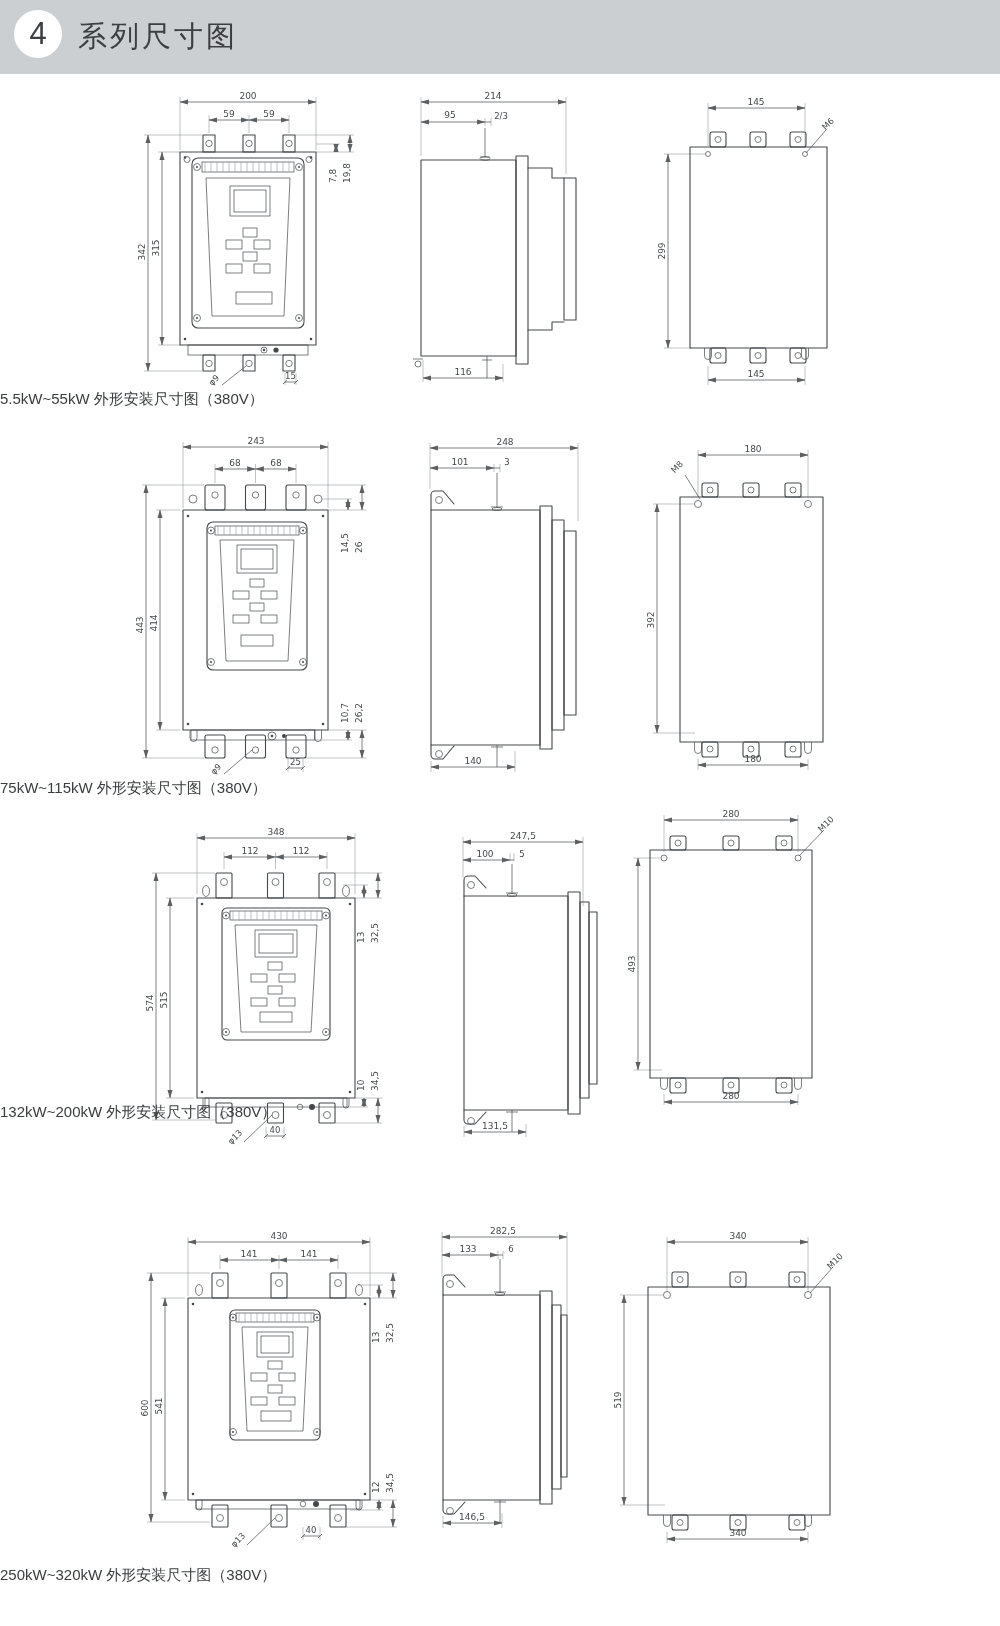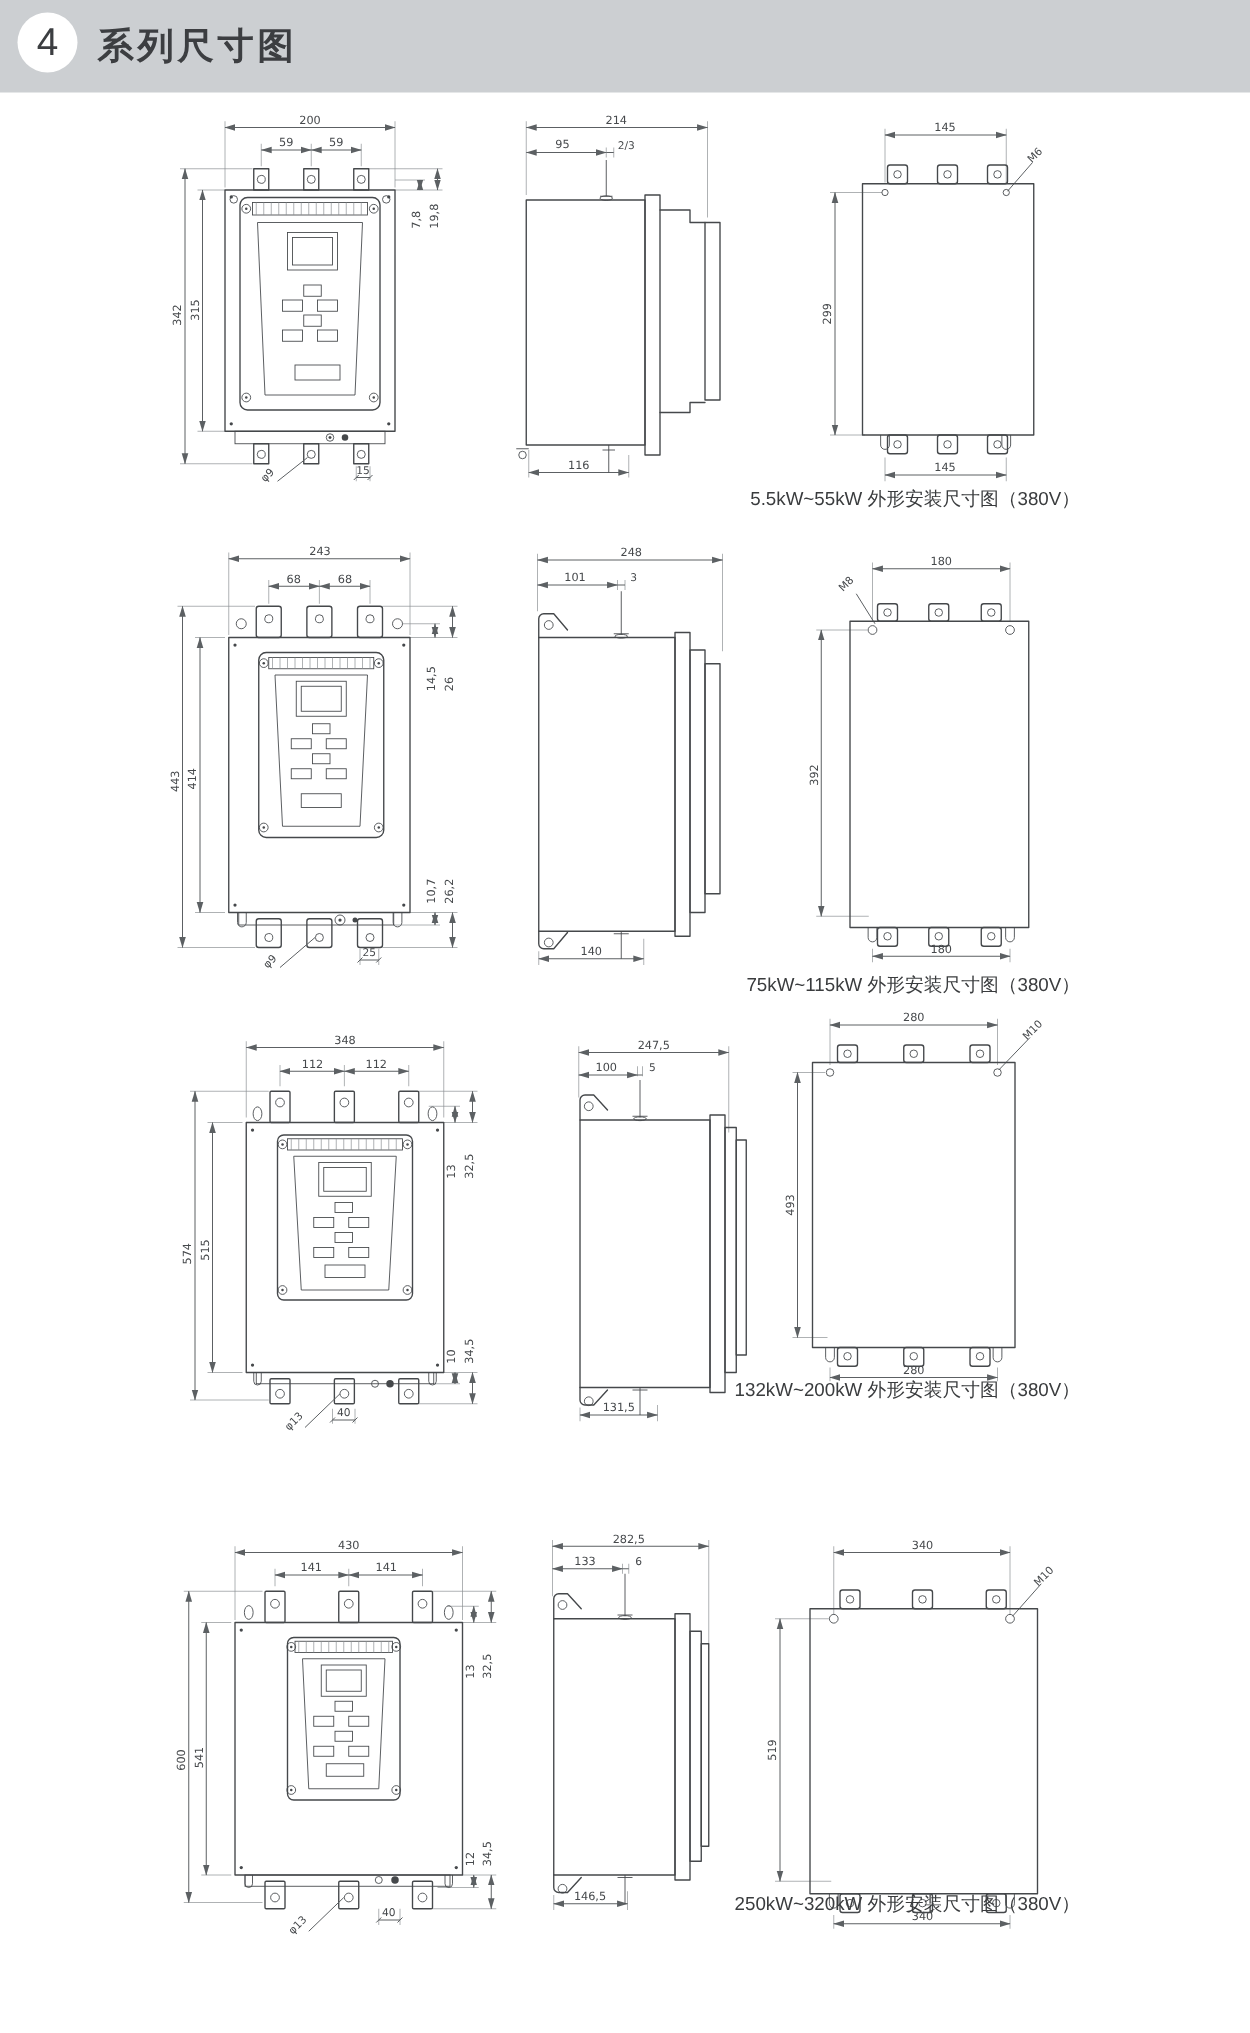--- a/index.html
+++ b/index.html
@@ -1,22 +1,22 @@
 <!DOCTYPE html>
 <html><head>
 <meta charset="utf-8">
 <style>
   html,body{margin:0;padding:0;background:#ffffff;}
   body{width:1000px;height:1626px;position:relative;font-family:"Liberation Sans","DejaVu Sans",sans-serif;}
   .header{position:absolute;left:0;top:0;width:1000px;height:74px;background:#cccfd2;}
   .hnum{position:absolute;left:14px;top:10px;width:48px;height:48px;background:#ffffff;border-radius:50%;
         display:flex;align-items:center;justify-content:center;font-size:31px;color:#3c3e41;}
-  .htitle{position:absolute;left:78px;top:17px;font-size:29px;letter-spacing:3px;color:#3c3e41;font-weight:700;}
+  .htitle{position:absolute;left:78px;top:17px;font-size:29px;letter-spacing:3px;color:#3c3e41;font-weight:400;}
   .draw{position:absolute;}
-  .cap{position:absolute;left:0;width:864px;text-align:right;font-size:15px;color:#3a3c3e;}
+  .cap{position:absolute;left:0;width:864px;text-align:left;font-size:15px;color:#3a3c3e;}
   svg .o{fill:none;stroke:#45484b;stroke-width:1.1;stroke-linejoin:round;stroke-linecap:round;}
   svg .o2{fill:none;stroke:#45484b;stroke-width:0.7;}
   svg .d{fill:none;stroke:#5c6063;stroke-width:0.8;}
   svg .x{fill:none;stroke:#8b8f92;stroke-width:0.55;}
   svg .fl{fill:#45484b;stroke:none;}
   svg text.dm{font:9px "DejaVu Sans",sans-serif;fill:#46494c;text-anchor:middle;}
   svg text.sm{font:8.5px "DejaVu Sans",sans-serif;fill:#46494c;text-anchor:middle;}
 </style>
 </head>
 <body>
@@ -549,13 +549,13 @@
       <circle class="o2" cx="218" cy="102" r="3.5"></circle>
     <rect class="o" x="82" y="322" width="16" height="15" rx="2"></rect>
       <rect class="o" x="140" y="322" width="16" height="15" rx="2"></rect>
       <rect class="o" x="199" y="322" width="16" height="15" rx="2"></rect>
     <circle class="o2" cx="90" cy="329.5" r="3"></circle>
       <circle class="o2" cx="148" cy="329.5" r="3"></circle>
       <circle class="o2" cx="207" cy="329.5" r="3"></circle>
     <path class="o2" d="M73.5,322v8a3.5,3.5 0 1 0 7,0v-8 M214.5,322v8a3.5,3.5 0 1 0 7,0v-8"></path>
   </g>
 </svg>
-<div class="cap" style="top:1514px">250kW~320kW 外形安装尺寸图（380V）</div>
+<div class="cap" style="top:1566px">250kW~320kW 外形安装尺寸图（380V）</div>
 
 </body></html>

